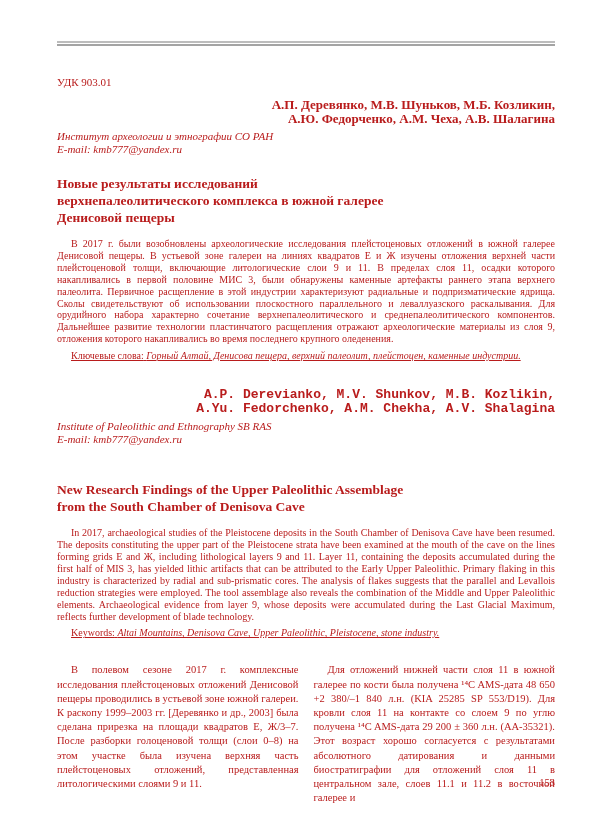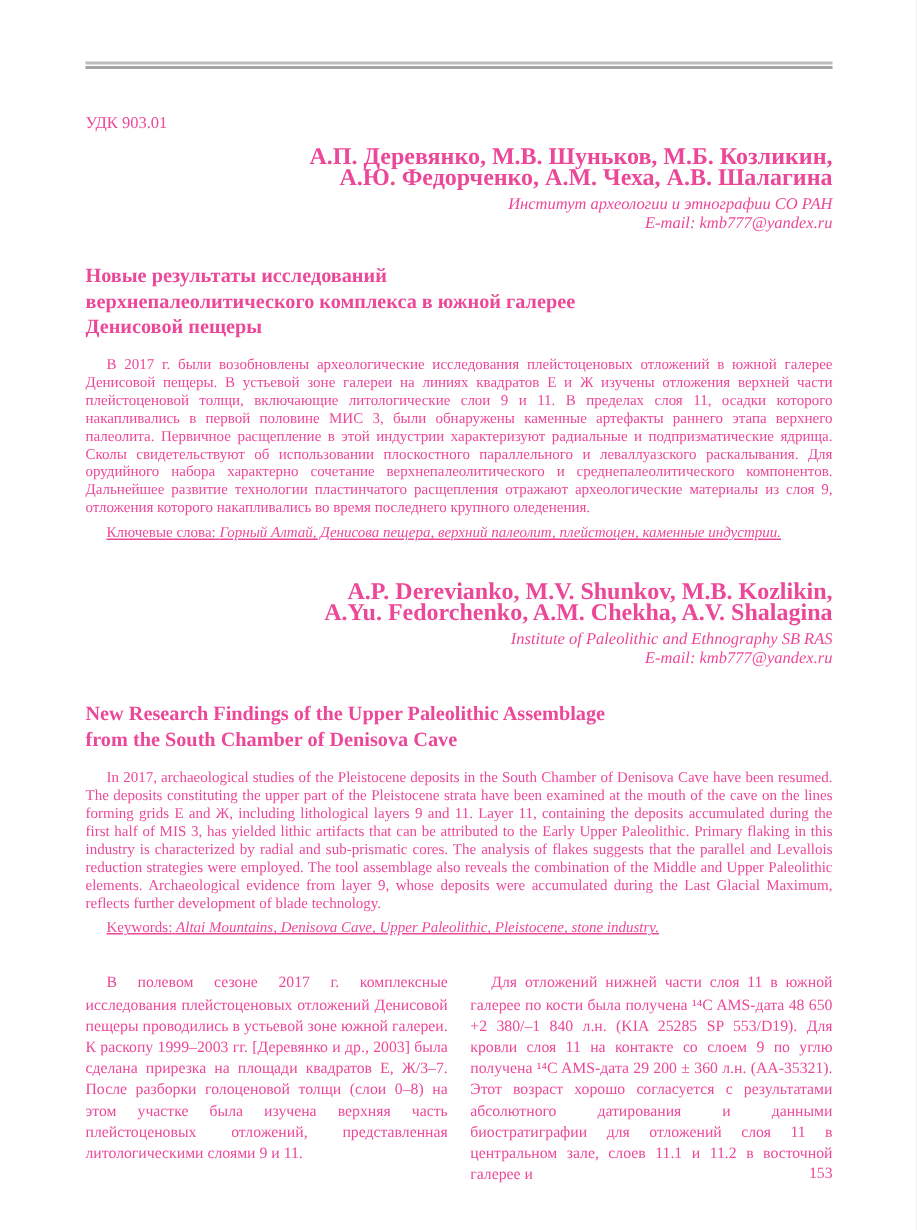--- a/index.html
+++ b/index.html
@@ -3,50 +3,50 @@
 <meta charset="utf-8">
 <style>
   html, body { margin: 0; padding: 0; background: #e8e8e8; }
   .page {
     position: relative;
     width: 611px;
     height: 820px;
     margin: 0 auto;
     background: #ffffff;
     font-family: "Liberation Serif", serif;
-    color: #ec4899;
+    color: #b91c1c;
     overflow: hidden;
   }
   .content { position: absolute; left: 57px; top: 0; width: 498px; }
 
   .rule { height: 2px; background: #b0b0b0; }
   .rule-top { margin-top: 41px; background: #bcbcbc; }
   .rule-bottom { margin-top: 1px; background: #a4a4a4; }
 
   .udc { margin-top: 30px; font-size: 11px; line-height: 13px; }
 
   .authors {
     text-align: right; font-weight: bold;
-    font-size: 16px; line-height: 13.5px;
+    font-size: 13px; line-height: 13.5px;
     white-space: pre-line;
   }
   .authors-ru { margin-top: 9px; }
-  .authors-en { margin-top: 26px; }
+  .authors-en { margin-top: 26px; font-family: Liberation Mono, monospace; }
 
   .affil-group { margin-top: 5px; }
   .affil {
-    text-align: right; font-style: italic;
+    text-align: left; font-style: italic;
     font-size: 11px; line-height: 12.5px;
   }
 
   .title {
     margin: 20px 0 0; text-align: left; font-weight: bold;
     font-size: 13.5px; line-height: 17px; white-space: pre-line;
   }
-  .title-en { margin-top: 22px; }
+  .title-en { margin-top: 36px; }
 
   .abstract {
     margin: 12px 0 0; 
     font-size: 10px; line-height: 11.9px;
     text-align: justify; text-indent: 14px;
   }
 
   .keywords {
     margin: 5px 0 0; font-size: 10px; line-height: 12px; text-indent: 14px; text-decoration: underline;
   }

